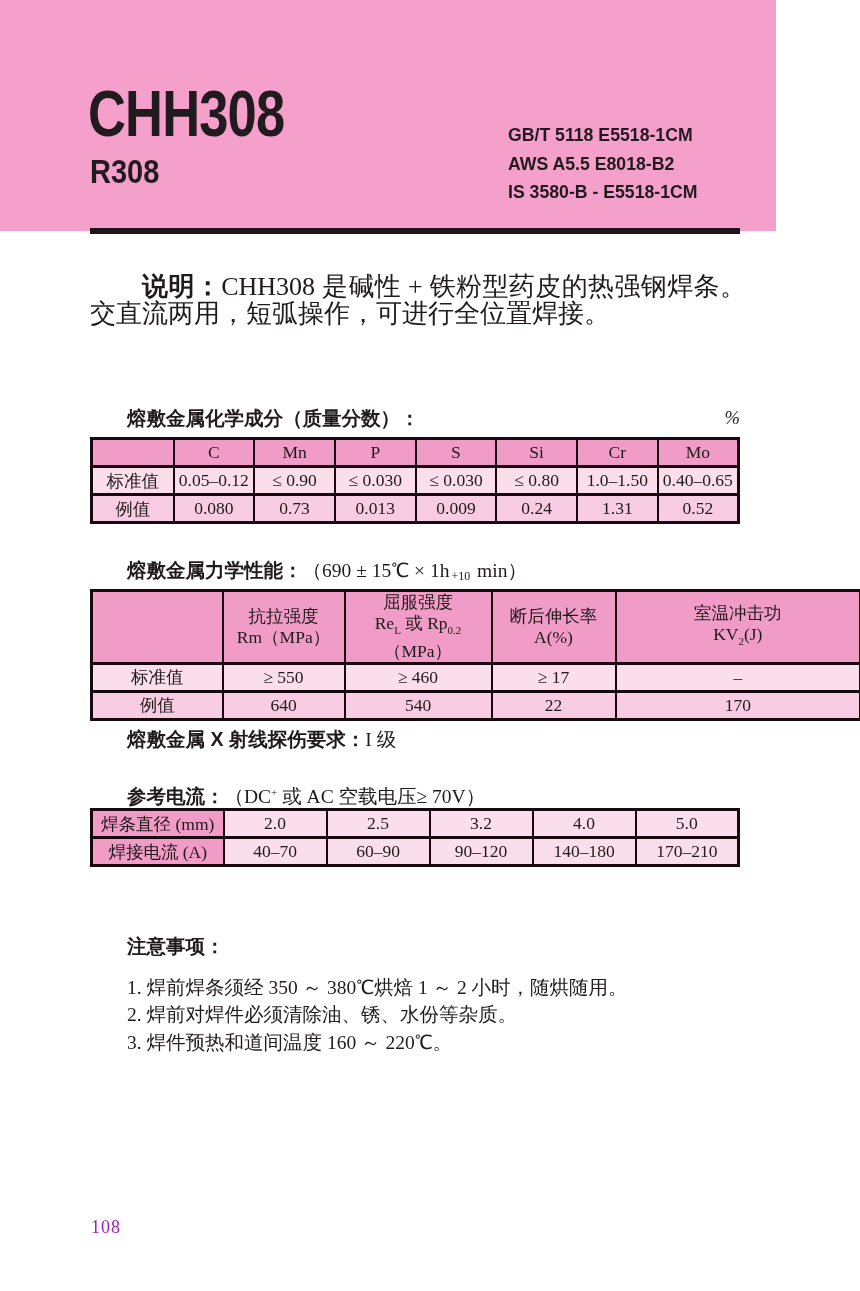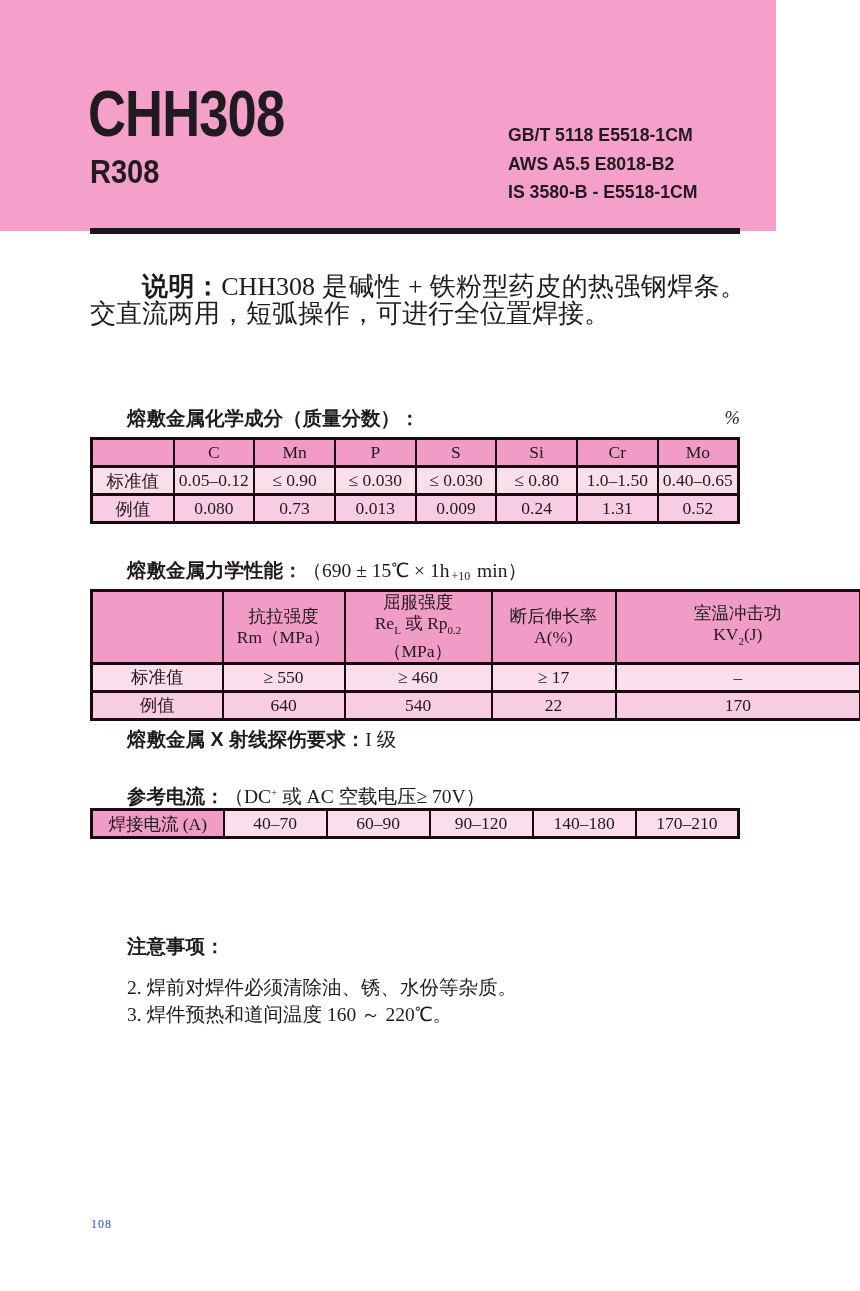--- a/index.html
+++ b/index.html
@@ -102,21 +102,21 @@
     position:absolute;left:90px;top:933px;width:656px;
     font-size:19.5px;line-height:27.2px;
   }
   .notes-title{
     font-family:"Liberation Sans", sans-serif;font-weight:700;
     padding-left:37px;margin-bottom:14px;display:block;
   }
   .notes p{padding-left:37px;}
   .page-num{
     position:absolute;left:91px;top:1217px;
-    font-size:12px;color:#1d4ed8;letter-spacing:1px;
+    font-size:18px;color:#a21caf;letter-spacing:1px;
   }
 </style>
 </head>
 <body>
 
 <div class="band">
   <div class="brand-title">CHH308</div>
   <div class="brand-sub">R308</div>
   <div class="standards">
     <div>GB/T 5118 E5518-1CM</div>
@@ -231,30 +231,39 @@
 <table class="t-curr">
   <colgroup>
     <col style="width:132px">
       <col>
       <col>
       <col>
       <col>
       <col>
   </colgroup>
   <tbody>
+      <tr>
+    <td class="hd">焊条直径 (mm)</td>
+    <td class="r-light">2.0</td>
+    <td class="r-light">2.5</td>
+    <td class="r-light">3.2</td>
+    <td class="r-light">4.0</td>
+    <td class="r-light">5.0</td>
+  </tr>
   <tr>
     <td class="hd">焊接电流 (A)</td>
     <td class="r-light">40–70</td>
     <td class="r-light">60–90</td>
     <td class="r-light">90–120</td>
     <td class="r-light">140–180</td>
     <td class="r-light">170–210</td>
   </tr>
 </tbody>
   </table>
 
 <div class="notes">
   <span class="notes-title">注意事项：</span>
+  <p>1. 焊前焊条须经 350 ～ 380℃烘焙 1 ～ 2 小时，随烘随用。</p>
   <p>2. 焊前对焊件必须清除油、锈、水份等杂质。</p>
   <p>3. 焊件预热和道间温度 160 ～ 220℃。</p>
 </div>
 
 <div class="page-num">108</div>
 
 </body></html>

